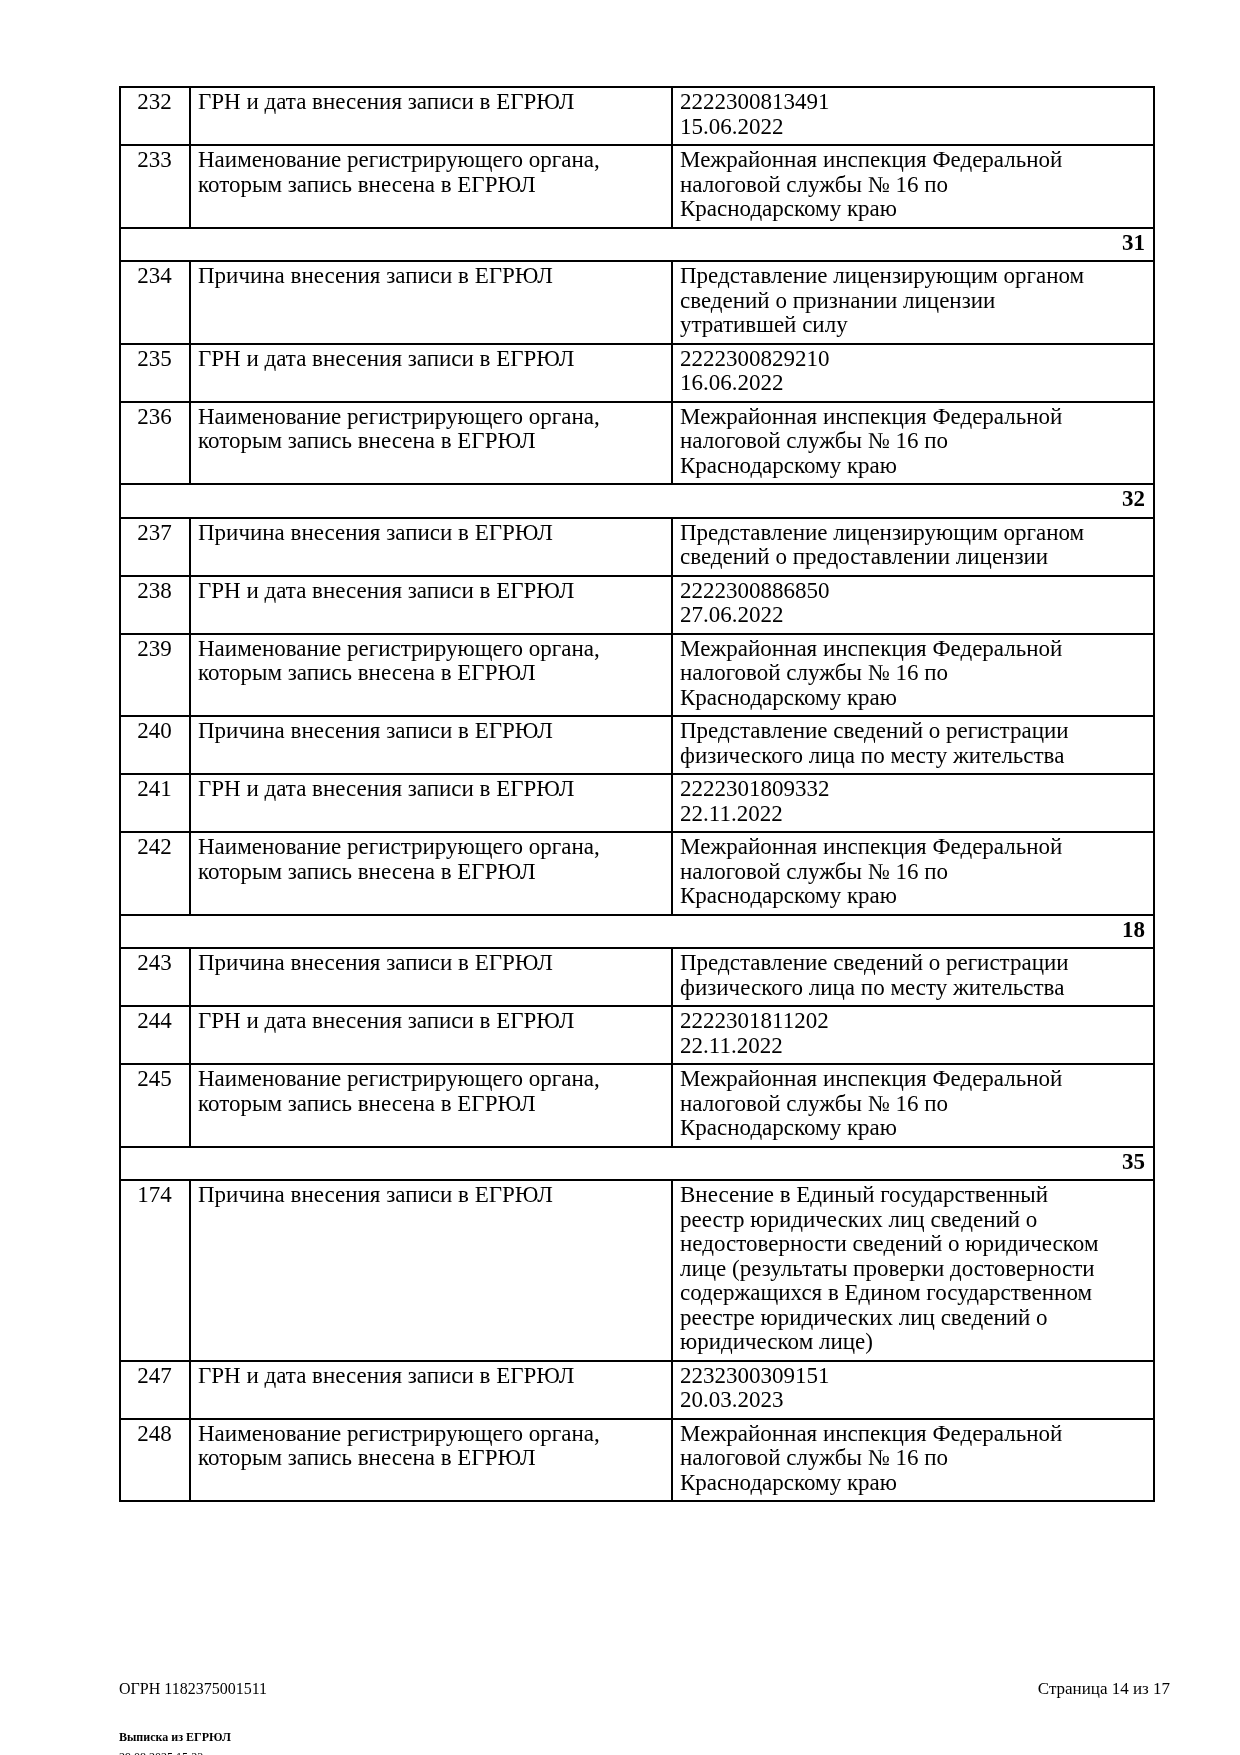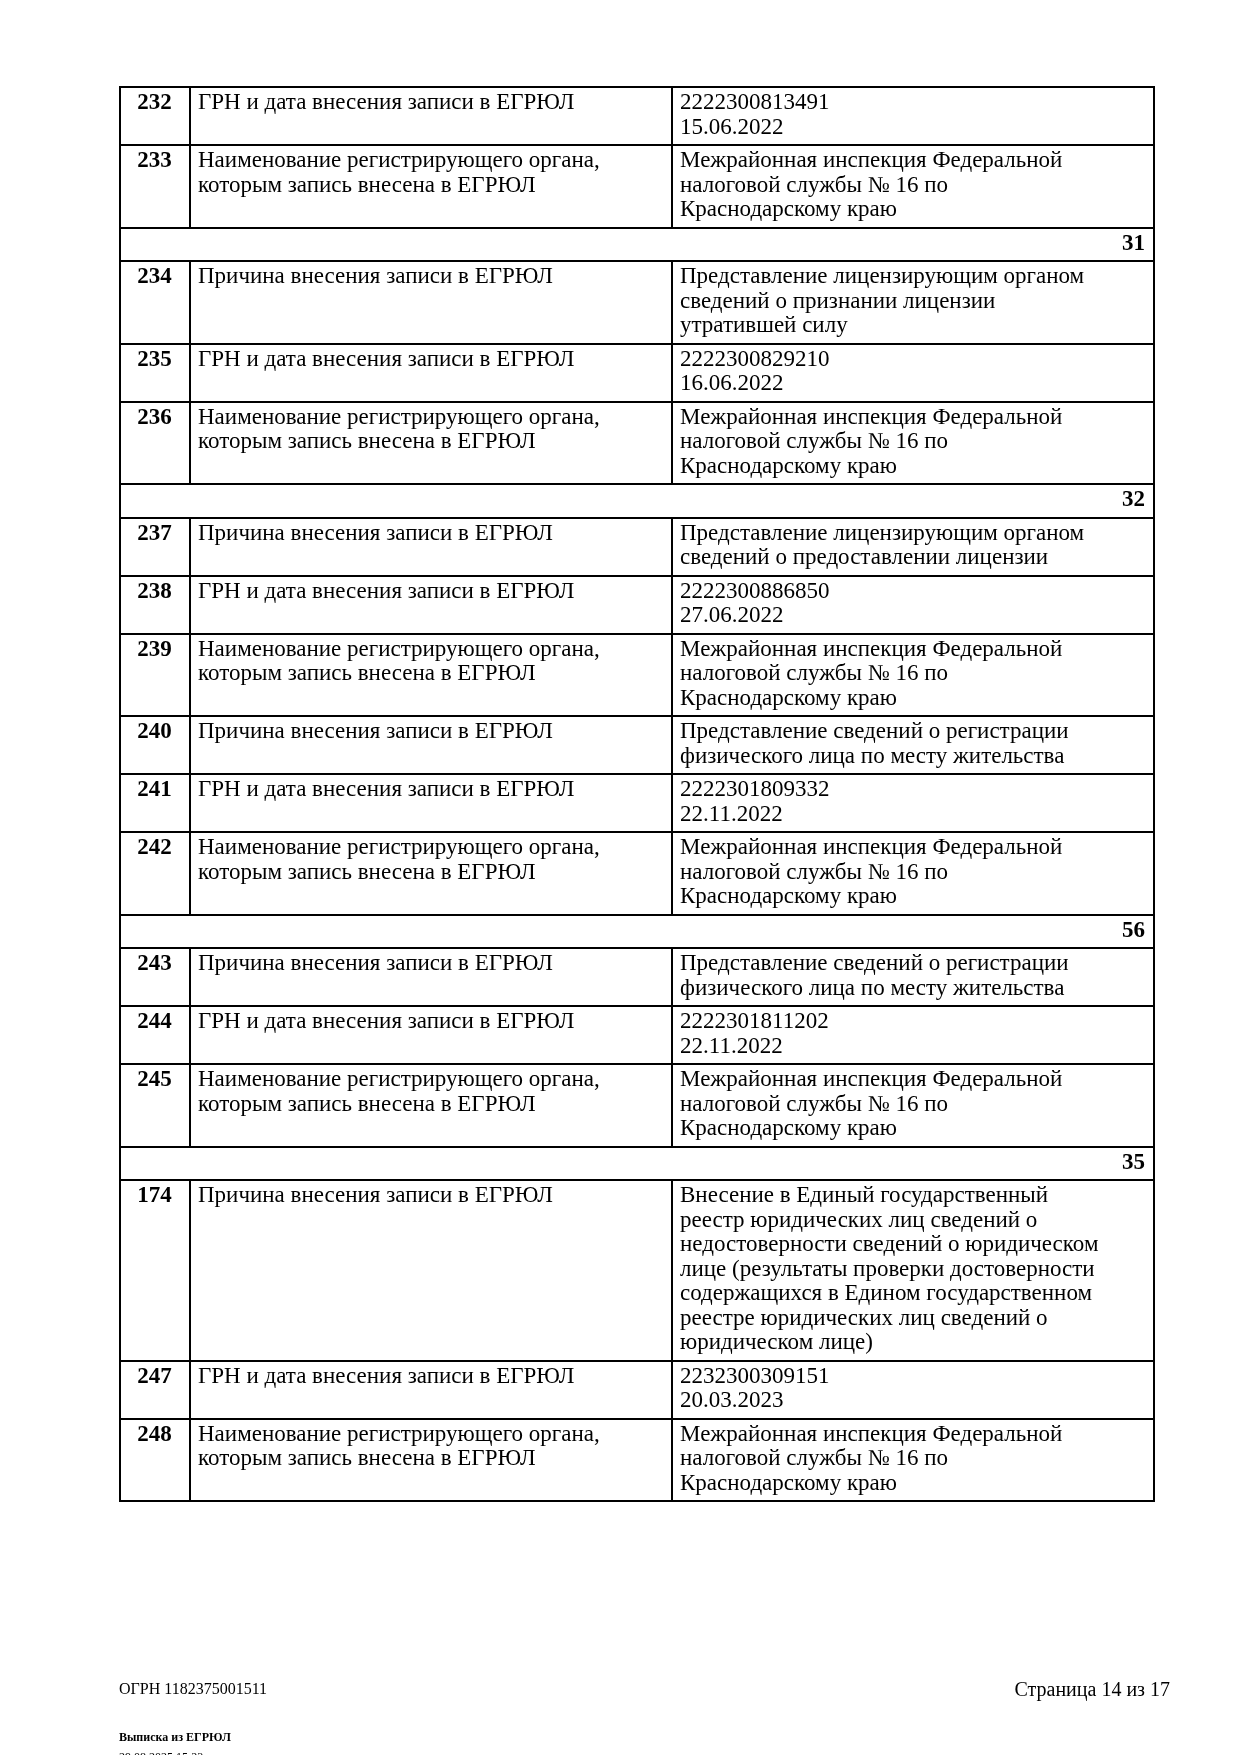--- a/index.html
+++ b/index.html
@@ -26,21 +26,20 @@
     border: 2px solid #000000;
     vertical-align: top;
     font-size: 23px;
     line-height: 24.5px;
     padding: 2px 8px 5px 7px;
   }
   td.cell-num {
     text-align: center;
     padding-left: 2px;
     padding-right: 2px;
-    font-weight: bold;
   }
   td.cell-label, td.cell-value {
     white-space: pre-line;
   }
   td.section-cell {
     text-align: right;
     font-weight: bold;
     padding: 3px 0 6px 0;
   }
   .footer-left {
@@ -56,21 +55,21 @@
     left: 119px;
     top: 1679px;
     width: 1034px;
     font-size: 16px;
     line-height: 20px;
   }
   .footer-right {
     position: absolute;
     right: 70px;
     top: 1679px;
-    font-size: 20px;
+    font-size: 17px;
     line-height: 20px;
     text-align: center;
   }
 </style>
 </head>
 <body>
 
 <div class="page">
 
   <table class="registry">
@@ -155,21 +154,21 @@
         </tr>
         <tr>
           <td class="cell-num">242</td>
           <td class="cell-label">Наименование регистрирующего органа,
 которым запись внесена в ЕГРЮЛ</td>
           <td class="cell-value">Межрайонная инспекция Федеральной
 налоговой службы № 16 по
 Краснодарскому краю</td>
         </tr>
         <tr>
-          <td colspan="3" class="section-cell">56</td>
+          <td colspan="3" class="section-cell">18</td>
         </tr>
         <tr>
           <td class="cell-num">243</td>
           <td class="cell-label">Причина внесения записи в ЕГРЮЛ</td>
           <td class="cell-value">Представление сведений о регистрации
 физического лица по месту жительства</td>
         </tr>
         <tr>
           <td class="cell-num">244</td>
           <td class="cell-label">ГРН и дата внесения записи в ЕГРЮЛ</td>

